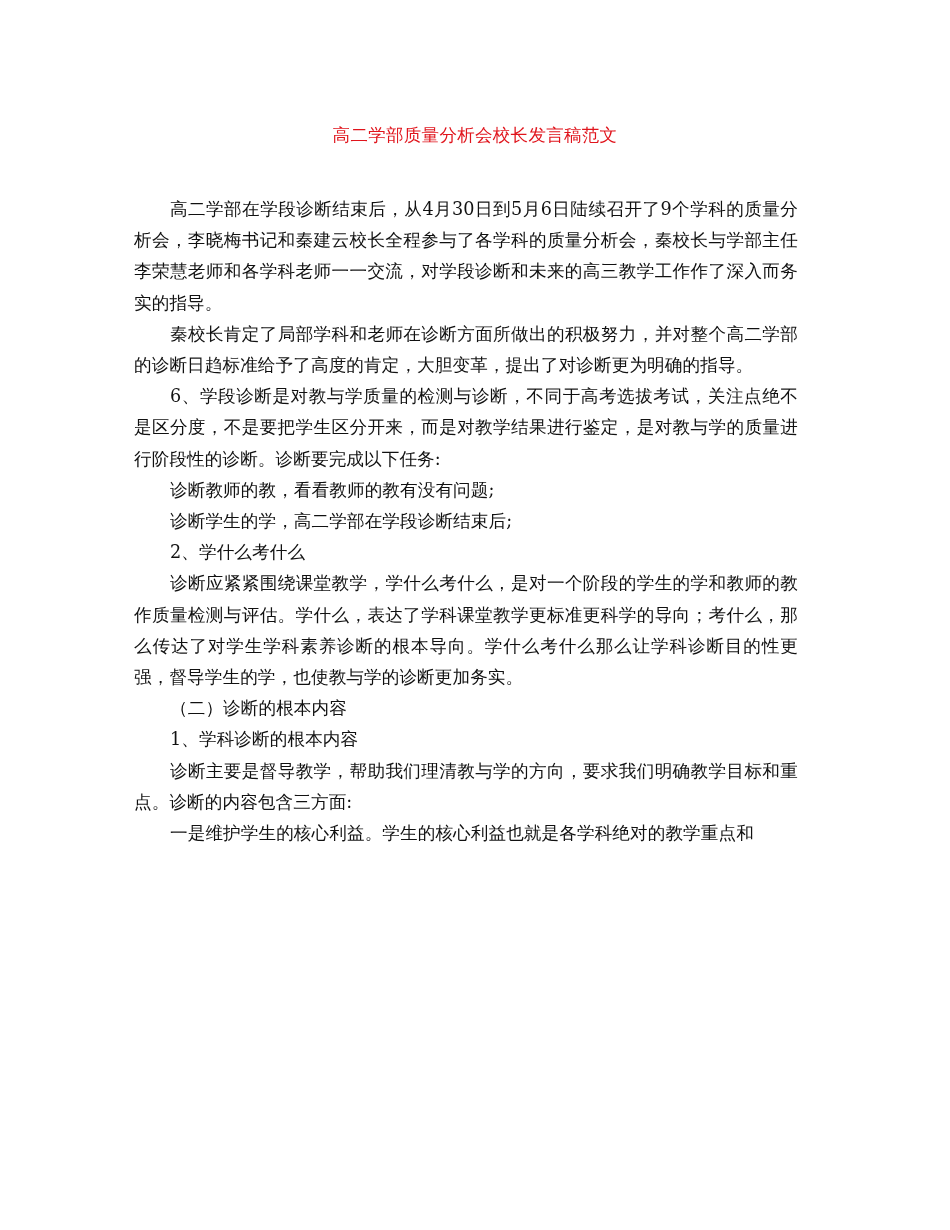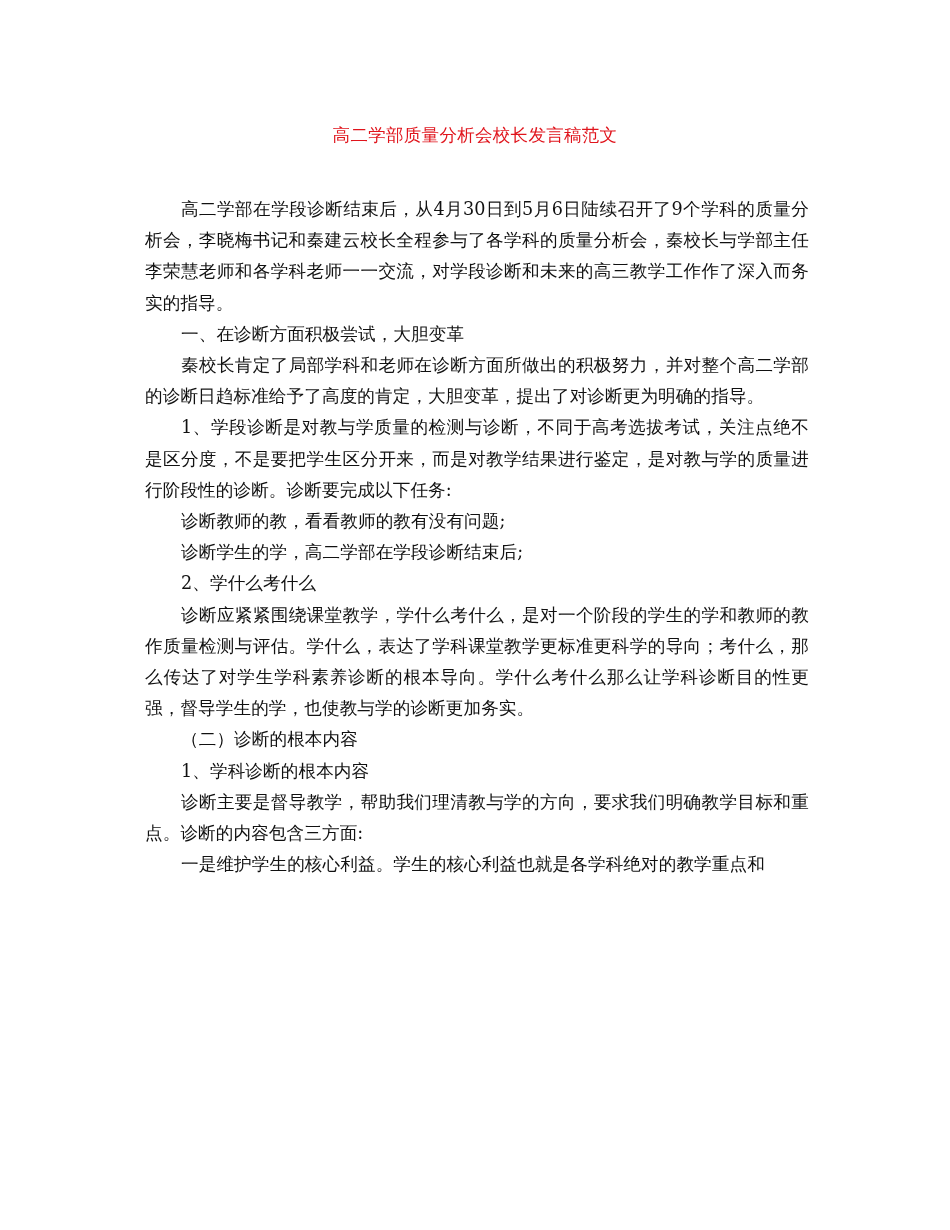--- a/index.html
+++ b/index.html
@@ -31,21 +31,21 @@
     text-align: center;
     font-size: 17.5px;
     line-height: 26px;
     color: #e0141c;
     letter-spacing: 0.3px;
     margin: 0;
     font-weight: normal;
   }
   .body-text {
     position: absolute;
-    left: 145px;
+    left: 134px;
     width: 664px;
     top: 194px;
   }
   .para {
     margin: 0;
     font-size: 17.6px;
     line-height: 31.2px;
     text-align: justify;
     text-indent: 36px;
     letter-spacing: 0.1px;
@@ -53,23 +53,22 @@
   }
 </style>
 </head>
 <body>
 
 <div class="page">
   <h1 class="title">高二学部质量分析会校长发言稿范文</h1>
 
   <div class="body-text">
     <p class="para">高二学部在学段诊断结束后，从4月30日到5月6日陆续召开了9个学科的质量分析会，李晓梅书记和秦建云校长全程参与了各学科的质量分析会，秦校长与学部主任李荣慧老师和各学科老师一一交流，对学段诊断和未来的高三教学工作作了深入而务实的指导。</p>
-    <p class="para">一、在诊断方面积极尝试，大胆变革</p>
     <p class="para">秦校长肯定了局部学科和老师在诊断方面所做出的积极努力，并对整个高二学部的诊断日趋标准给予了高度的肯定，大胆变革，提出了对诊断更为明确的指导。</p>
-    <p class="para">1、学段诊断是对教与学质量的检测与诊断，不同于高考选拔考试，关注点绝不是区分度，不是要把学生区分开来，而是对教学结果进行鉴定，是对教与学的质量进行阶段性的诊断。诊断要完成以下任务:</p>
+    <p class="para">6、学段诊断是对教与学质量的检测与诊断，不同于高考选拔考试，关注点绝不是区分度，不是要把学生区分开来，而是对教学结果进行鉴定，是对教与学的质量进行阶段性的诊断。诊断要完成以下任务:</p>
     <p class="para">诊断教师的教，看看教师的教有没有问题;</p>
     <p class="para">诊断学生的学，高二学部在学段诊断结束后;</p>
     <p class="para">2、学什么考什么</p>
     <p class="para">诊断应紧紧围绕课堂教学，学什么考什么，是对一个阶段的学生的学和教师的教作质量检测与评估。学什么，表达了学科课堂教学更标准更科学的导向；考什么，那么传达了对学生学科素养诊断的根本导向。学什么考什么那么让学科诊断目的性更强，督导学生的学，也使教与学的诊断更加务实。</p>
     <p class="para">（二）诊断的根本内容</p>
     <p class="para">1、学科诊断的根本内容</p>
     <p class="para">诊断主要是督导教学，帮助我们理清教与学的方向，要求我们明确教学目标和重点。诊断的内容包含三方面:</p>
     <p class="para">一是维护学生的核心利益。学生的核心利益也就是各学科绝对的教学重点和</p>
   </div>
 </div>

